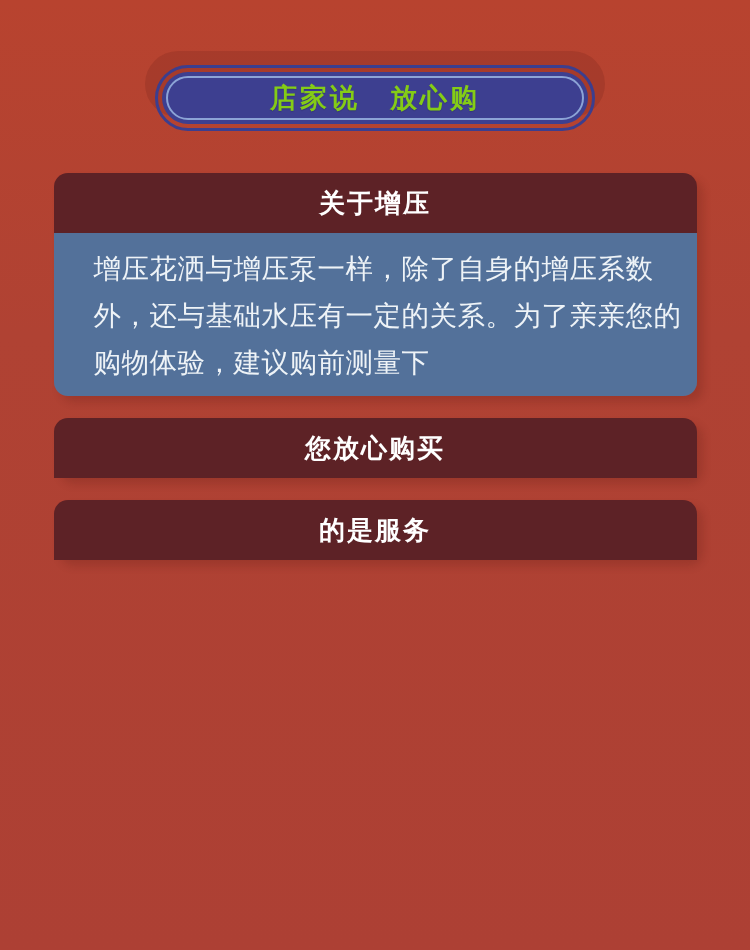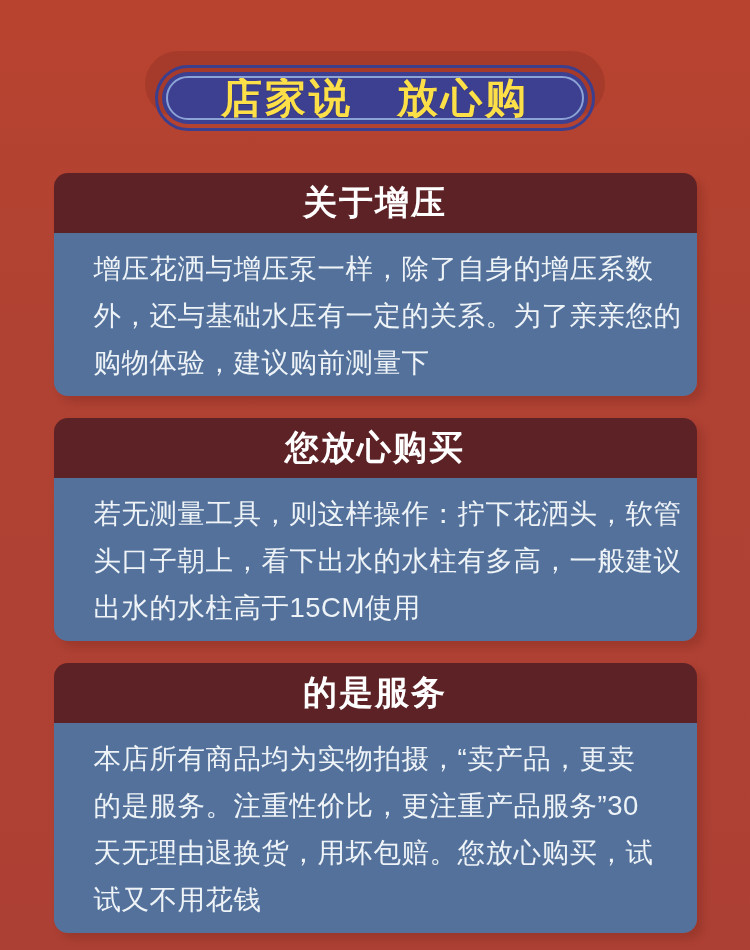--- a/index.html
+++ b/index.html
@@ -44,22 +44,22 @@
   }
   .banner-inner::after {
     content: "";
     position: absolute;
     inset: 4px;
     border: 2px solid #8ca3d6;
     border-radius: 32px;
     pointer-events: none;
   }
   .banner-title {
-    color: #fde047;
-    font-size: 41px;
+    color: #84cc16;
+    font-size: 27px;
     font-weight: 700;
     letter-spacing: 3px;
     white-space: nowrap;
     text-shadow: 0 1px 1px rgba(0,0,0,0.15);
   }
 
   
   .section {
     width: 643px;
     margin: 0 auto 22px auto;
@@ -69,21 +69,21 @@
   .section-header {
     height: 60px;
     background: #5d2226;
     border-radius: 14px 14px 0 0;
     display: flex;
     align-items: center;
     justify-content: center;
   }
   .section-title {
     color: #ffffff;
-    font-size: 34px;
+    font-size: 26px;
     font-weight: 700;
     letter-spacing: 2px;
   }
   .section-body {
     background: #53719a;
     border-radius: 0 0 14px 14px;
     padding: 12px 14px 10px 40px;
   }
   .section-text {
     color: #eef3f7;
@@ -113,30 +113,19 @@
     <div class="section-text">增压花洒与增压泵一样，除了自身的增压系数
 外，还与基础水压有一定的关系。为了亲亲您的
 购物体验，建议购前测量下</div>
   </div>
 </div>
 
 <div class="section">
   <div class="section-header">
     <span class="section-title">您放心购买</span>
   </div>
-  <div class="section-body">
-    <div class="section-text">若无测量工具，则这样操作：拧下花洒头，软管
-头口子朝上，看下出水的水柱有多高，一般建议
-出水的水柱高于15CM使用</div>
-  </div>
 </div>
 
 <div class="section">
   <div class="section-header">
     <span class="section-title">的是服务</span>
   </div>
-  <div class="section-body">
-    <div class="section-text">本店所有商品均为实物拍摄，“卖产品，更卖
-的是服务。注重性价比，更注重产品服务”30
-天无理由退换货，用坏包赔。您放心购买，试
-试又不用花钱</div>
-  </div>
 </div>
 
 </body></html>

